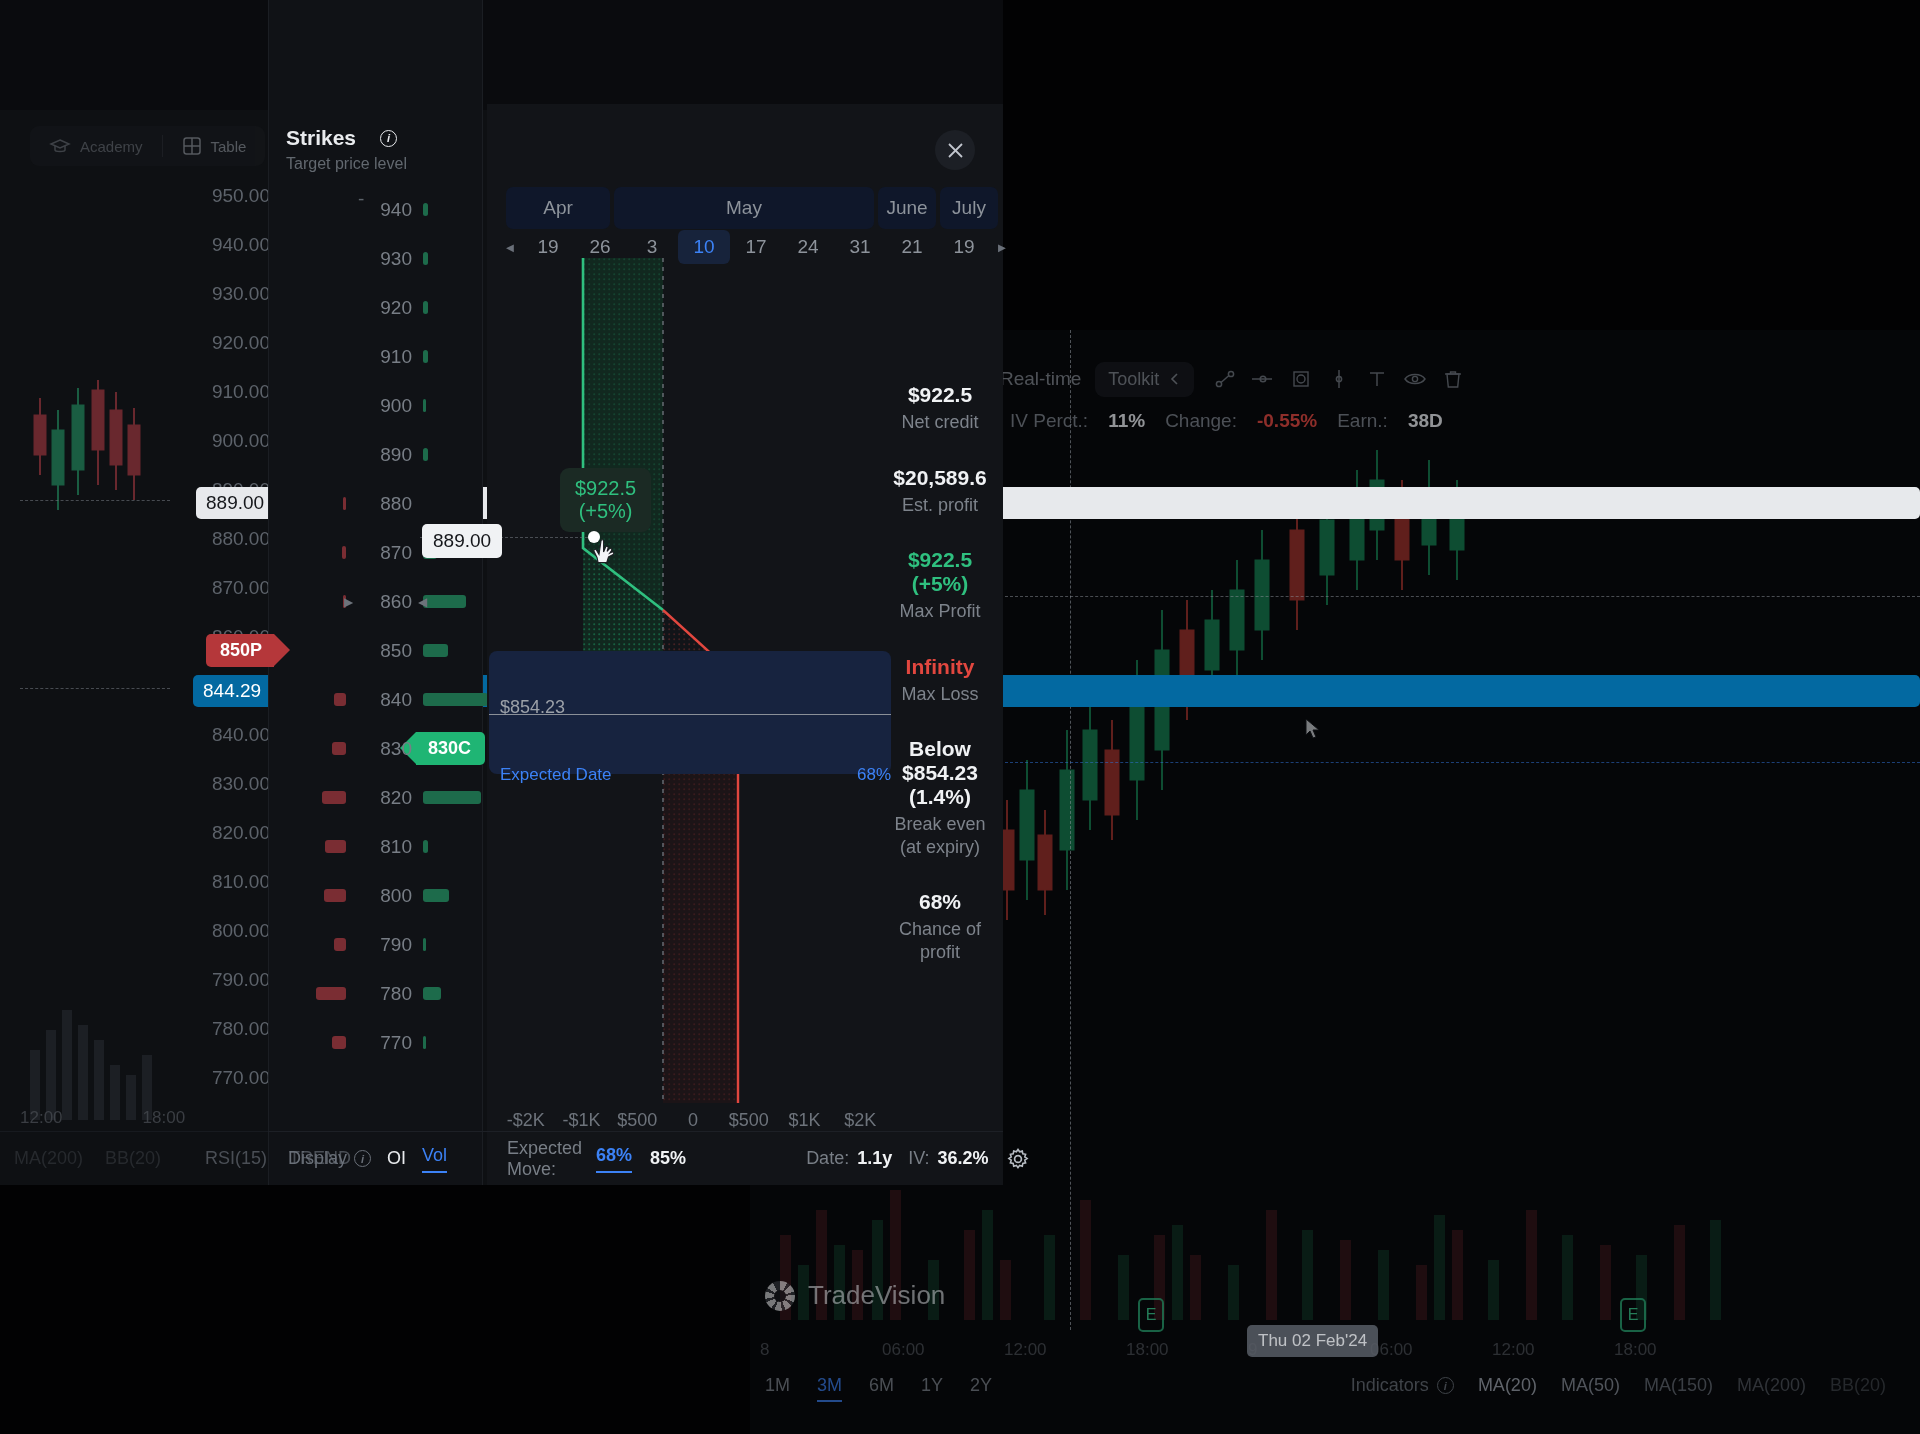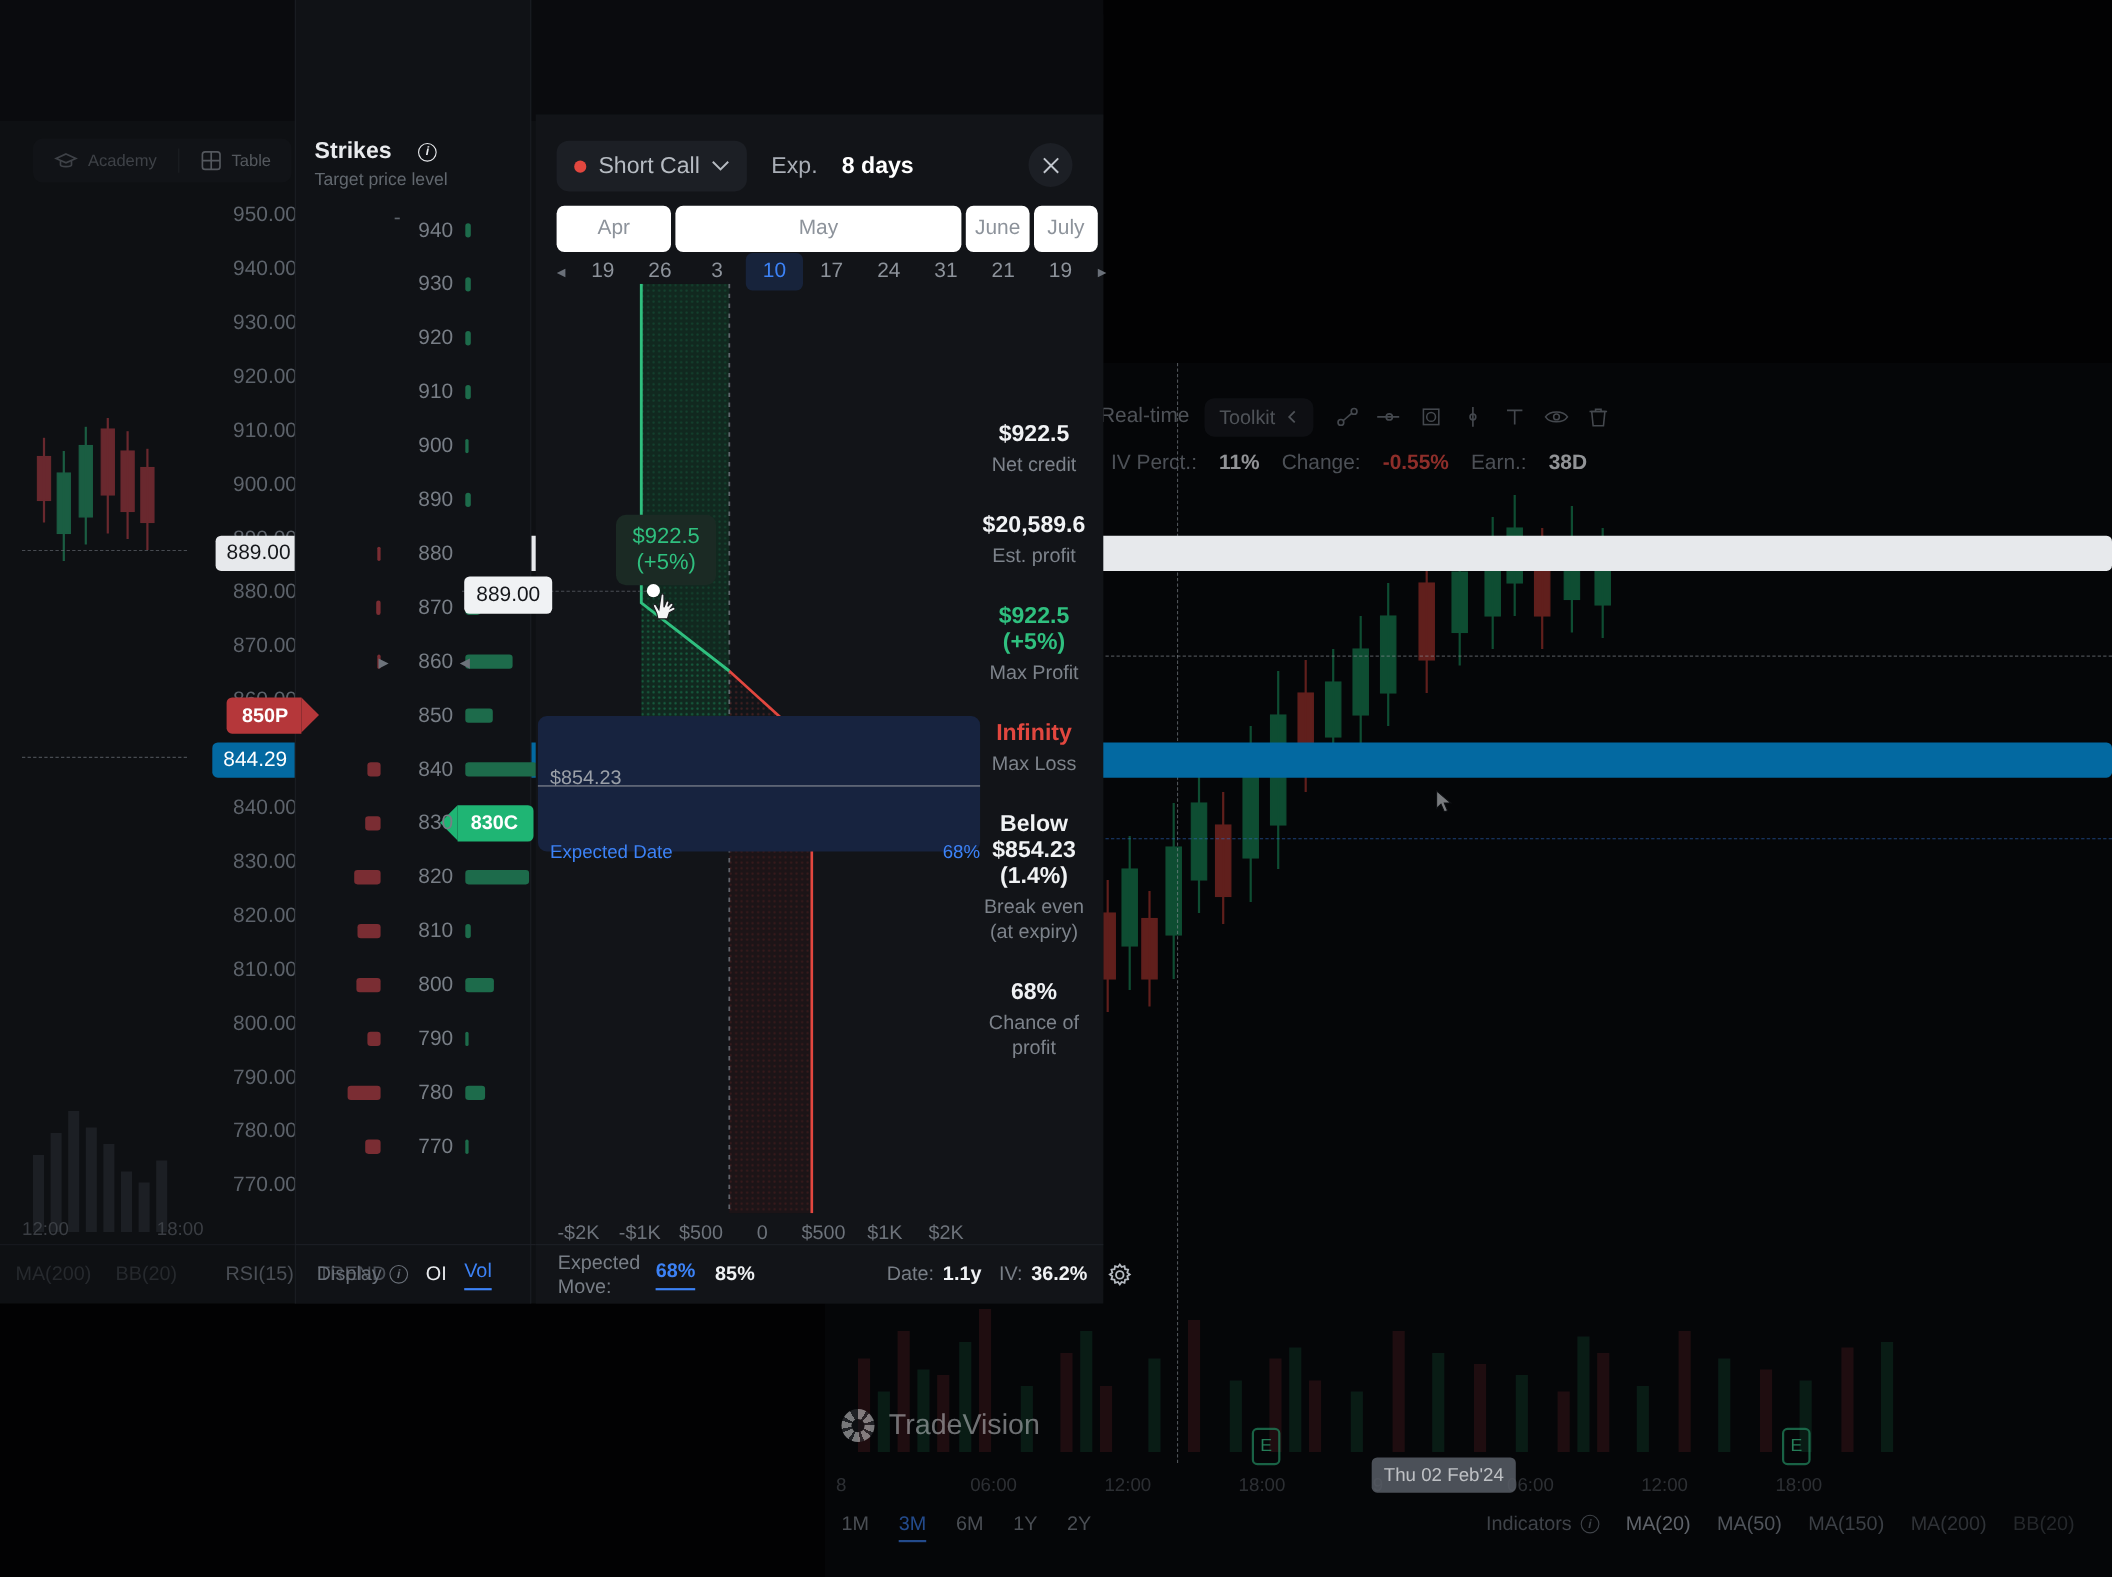--- a/index.html
+++ b/index.html
@@ -129,21 +129,21 @@
     border-radius:11px; padding:11px 16px; }
   .leg-dot { width:11px; height:11px; border-radius:50%; background:#e2473f; }
   .leg-txt { color:#b6bbc2; font-size:21px; }
   .exp-lbl { color:#a9aeb6; font-size:21px; }
   .exp-val { color:#fff; font-size:21px; font-weight:bold; }
   .close-x { position:absolute; left:935px; top:130px; width:40px; height:40px;
     border-radius:50%; background:#1c1f25; display:flex; align-items:center;
     justify-content:center; color:#c2c7ce; font-size:22px; }
 
   .month-row { position:absolute; left:506px; top:187px; display:flex; gap:4px; }
-  .month { background:#ffffff; border-radius:7px; color:#8d939b; font-size:19px;
+  .month { background:#0f172a; border-radius:7px; color:#8d939b; font-size:19px;
     padding:10px 0; text-align:center; }
   .day-row { position:absolute; left:498px; top:230px; display:flex; align-items:center;
     gap:0px; }
   .day { width:52px; text-align:center; color:#8d939b; font-size:19px; padding:6px 0;
     border-radius:6px; }
   .day.sel { background:#17233b; color:#3c82f6; font-weight:500; }
   .day-nav { color:#6a7079; font-size:13px; width:24px; text-align:center; }
 
   .plot { position:absolute; left:498px; top:258px; width:380px; height:845px; }
   .em-band { position:absolute; left:489px; top:651px; width:402px; height:123px;
@@ -600,31 +600,20 @@
       </div>
       <div class="srow">
         <div class="bar-left" style="width: 14px;"></div>
         <div class="bar-right" style="width: 3px;"></div>
         <div class="num">770</div>
       </div>
     </div>
 
   <div class="payoff-card"></div>
 
-  <div class="pc-head">
-    <div class="leg-pill">
-      <span class="leg-dot"></span>
-      <span class="leg-txt">Short Call</span>
-      <svg width="16" height="10" viewBox="0 0 16 10">
-        <path d="M1 1 L8 8 L15 1" fill="none" stroke="#b6bbc2" stroke-width="1.8"></path>
-        </svg>
-    </div>
-    <span class="exp-lbl">Exp.</span>
-    <span class="exp-val">8 days</span>
-  </div>
   <div class="close-x">
     <svg width="17" height="17" viewBox="0 0 17 17">
       <line x1="2" y1="2" x2="15" y2="15" stroke="#c2c7ce" stroke-width="1.8"></line>
       <line x1="15" y1="2" x2="2" y2="15" stroke="#c2c7ce" stroke-width="1.8"></line>
       </svg>
   </div>
 
   <div class="month-row">
     <div class="month" style="width:104px;">Apr</div>
     <div class="month" style="width:260px;">May</div>

